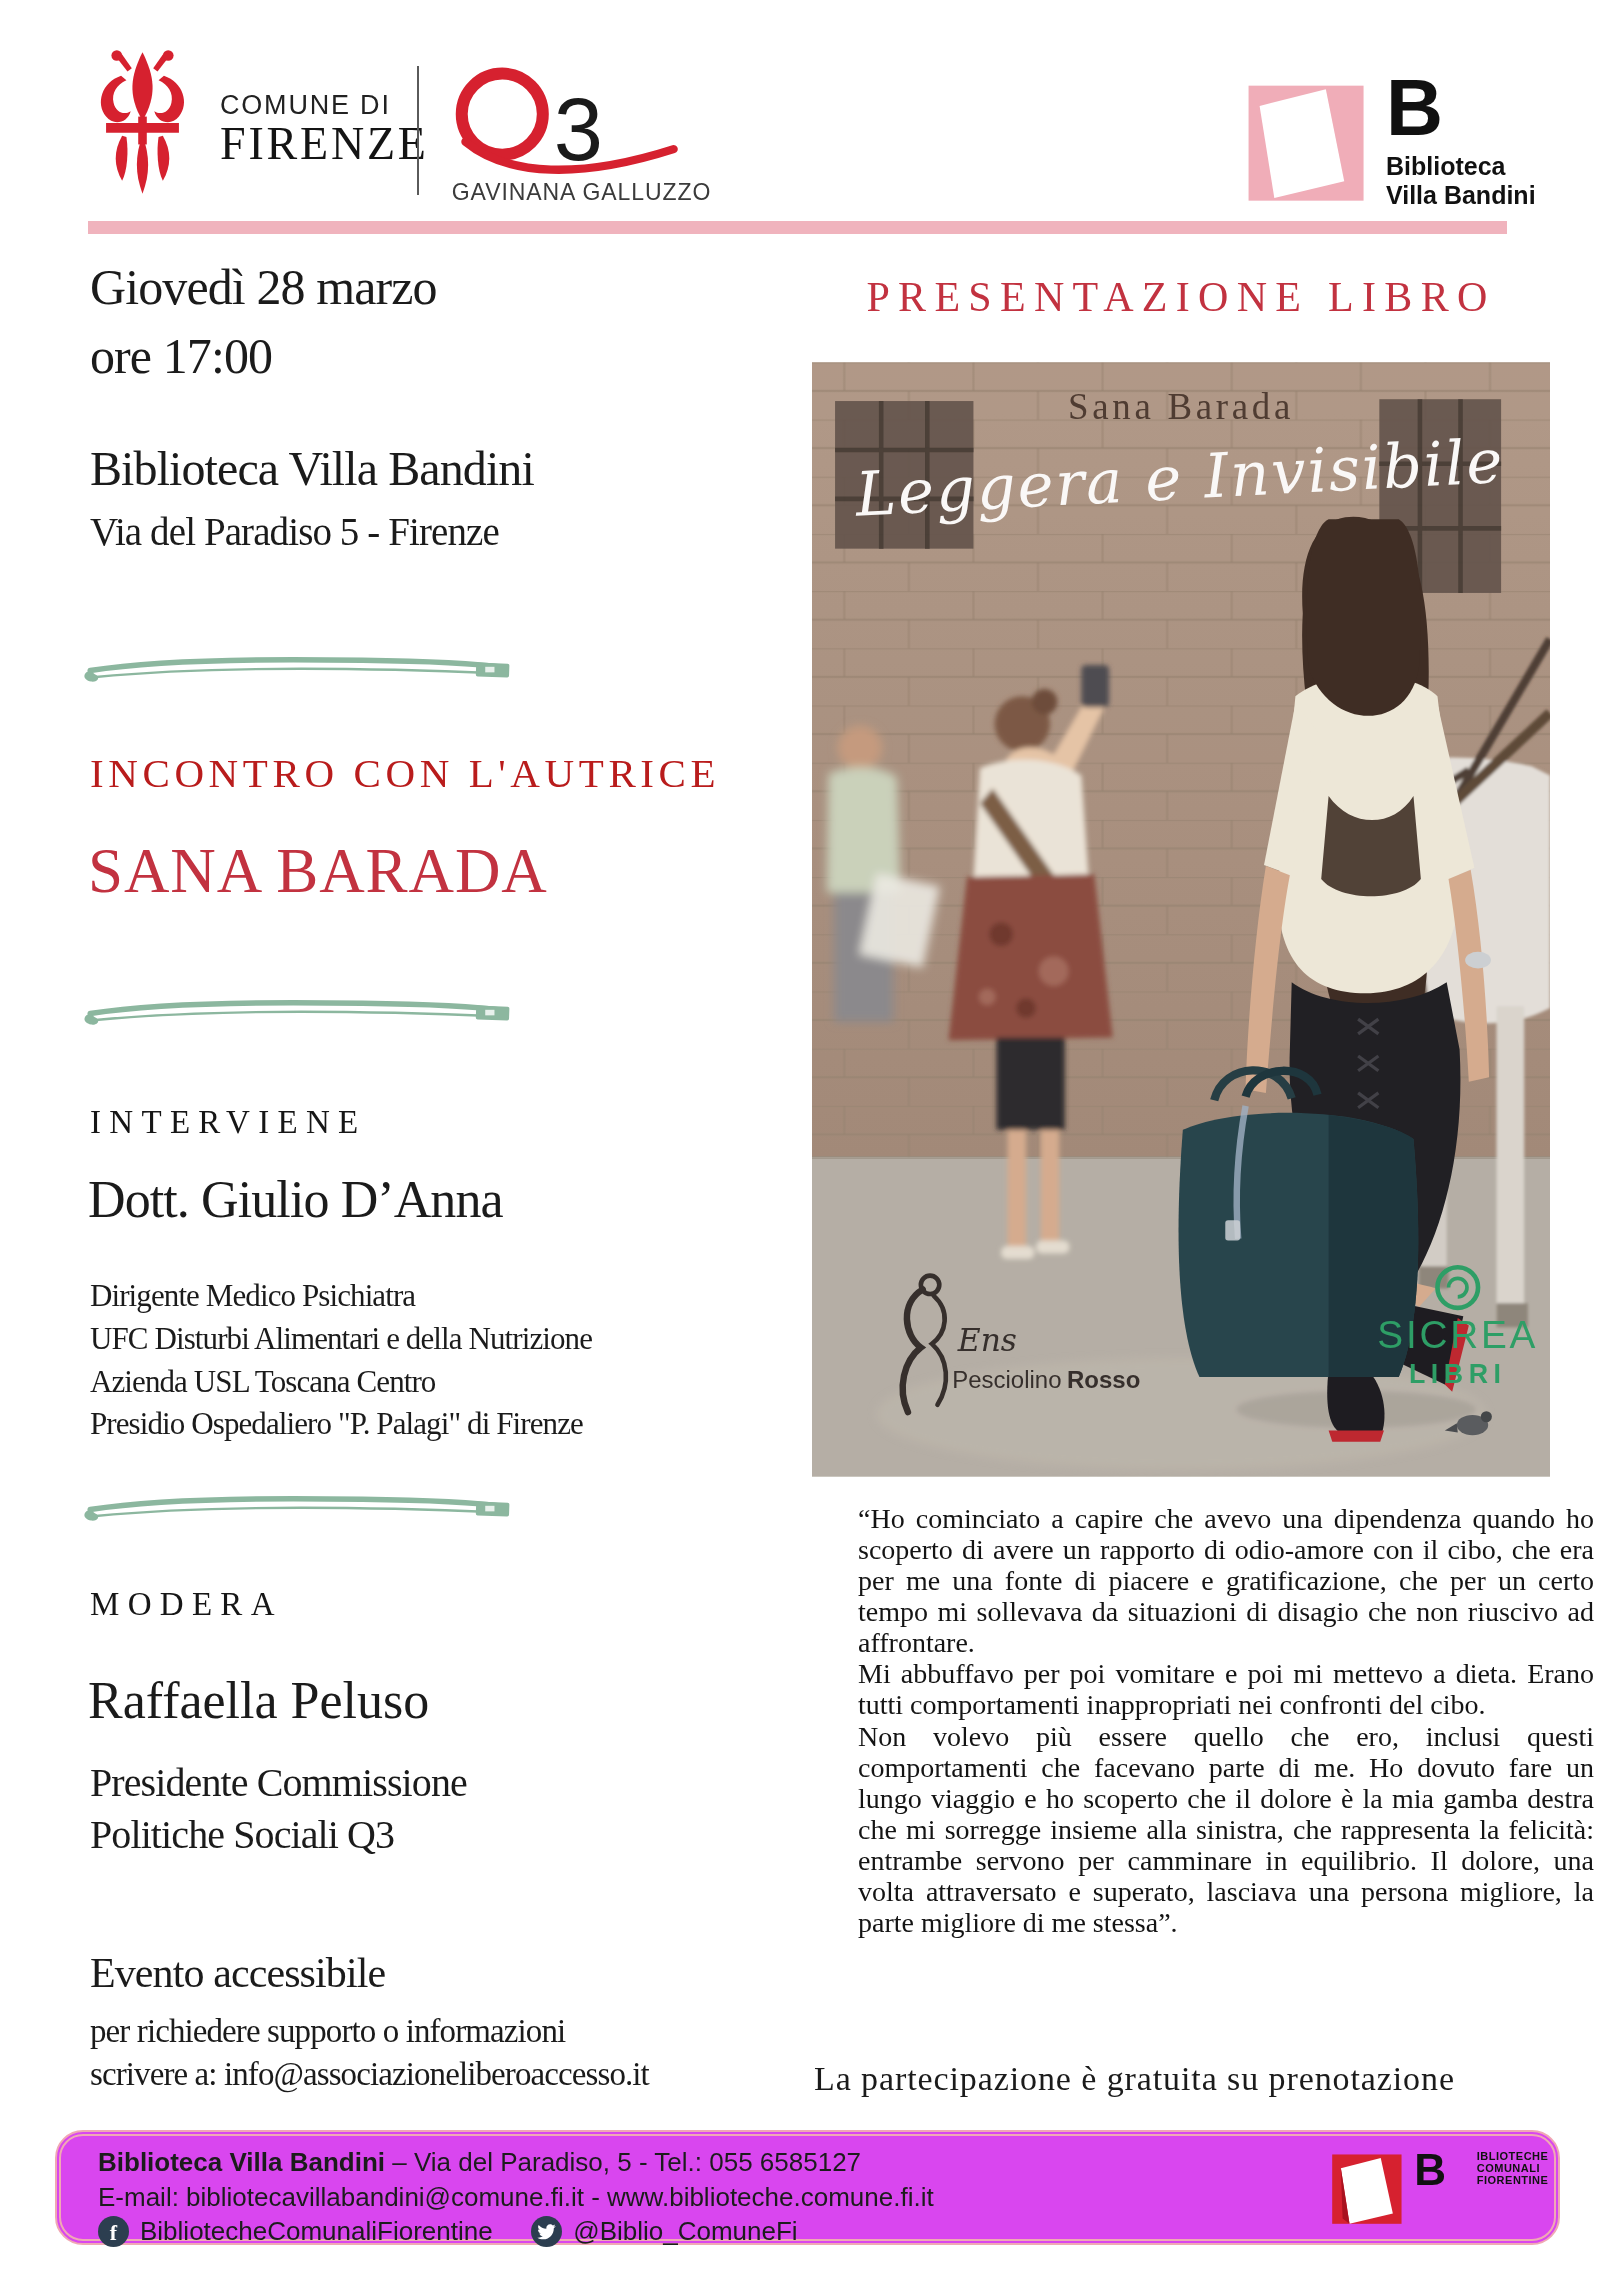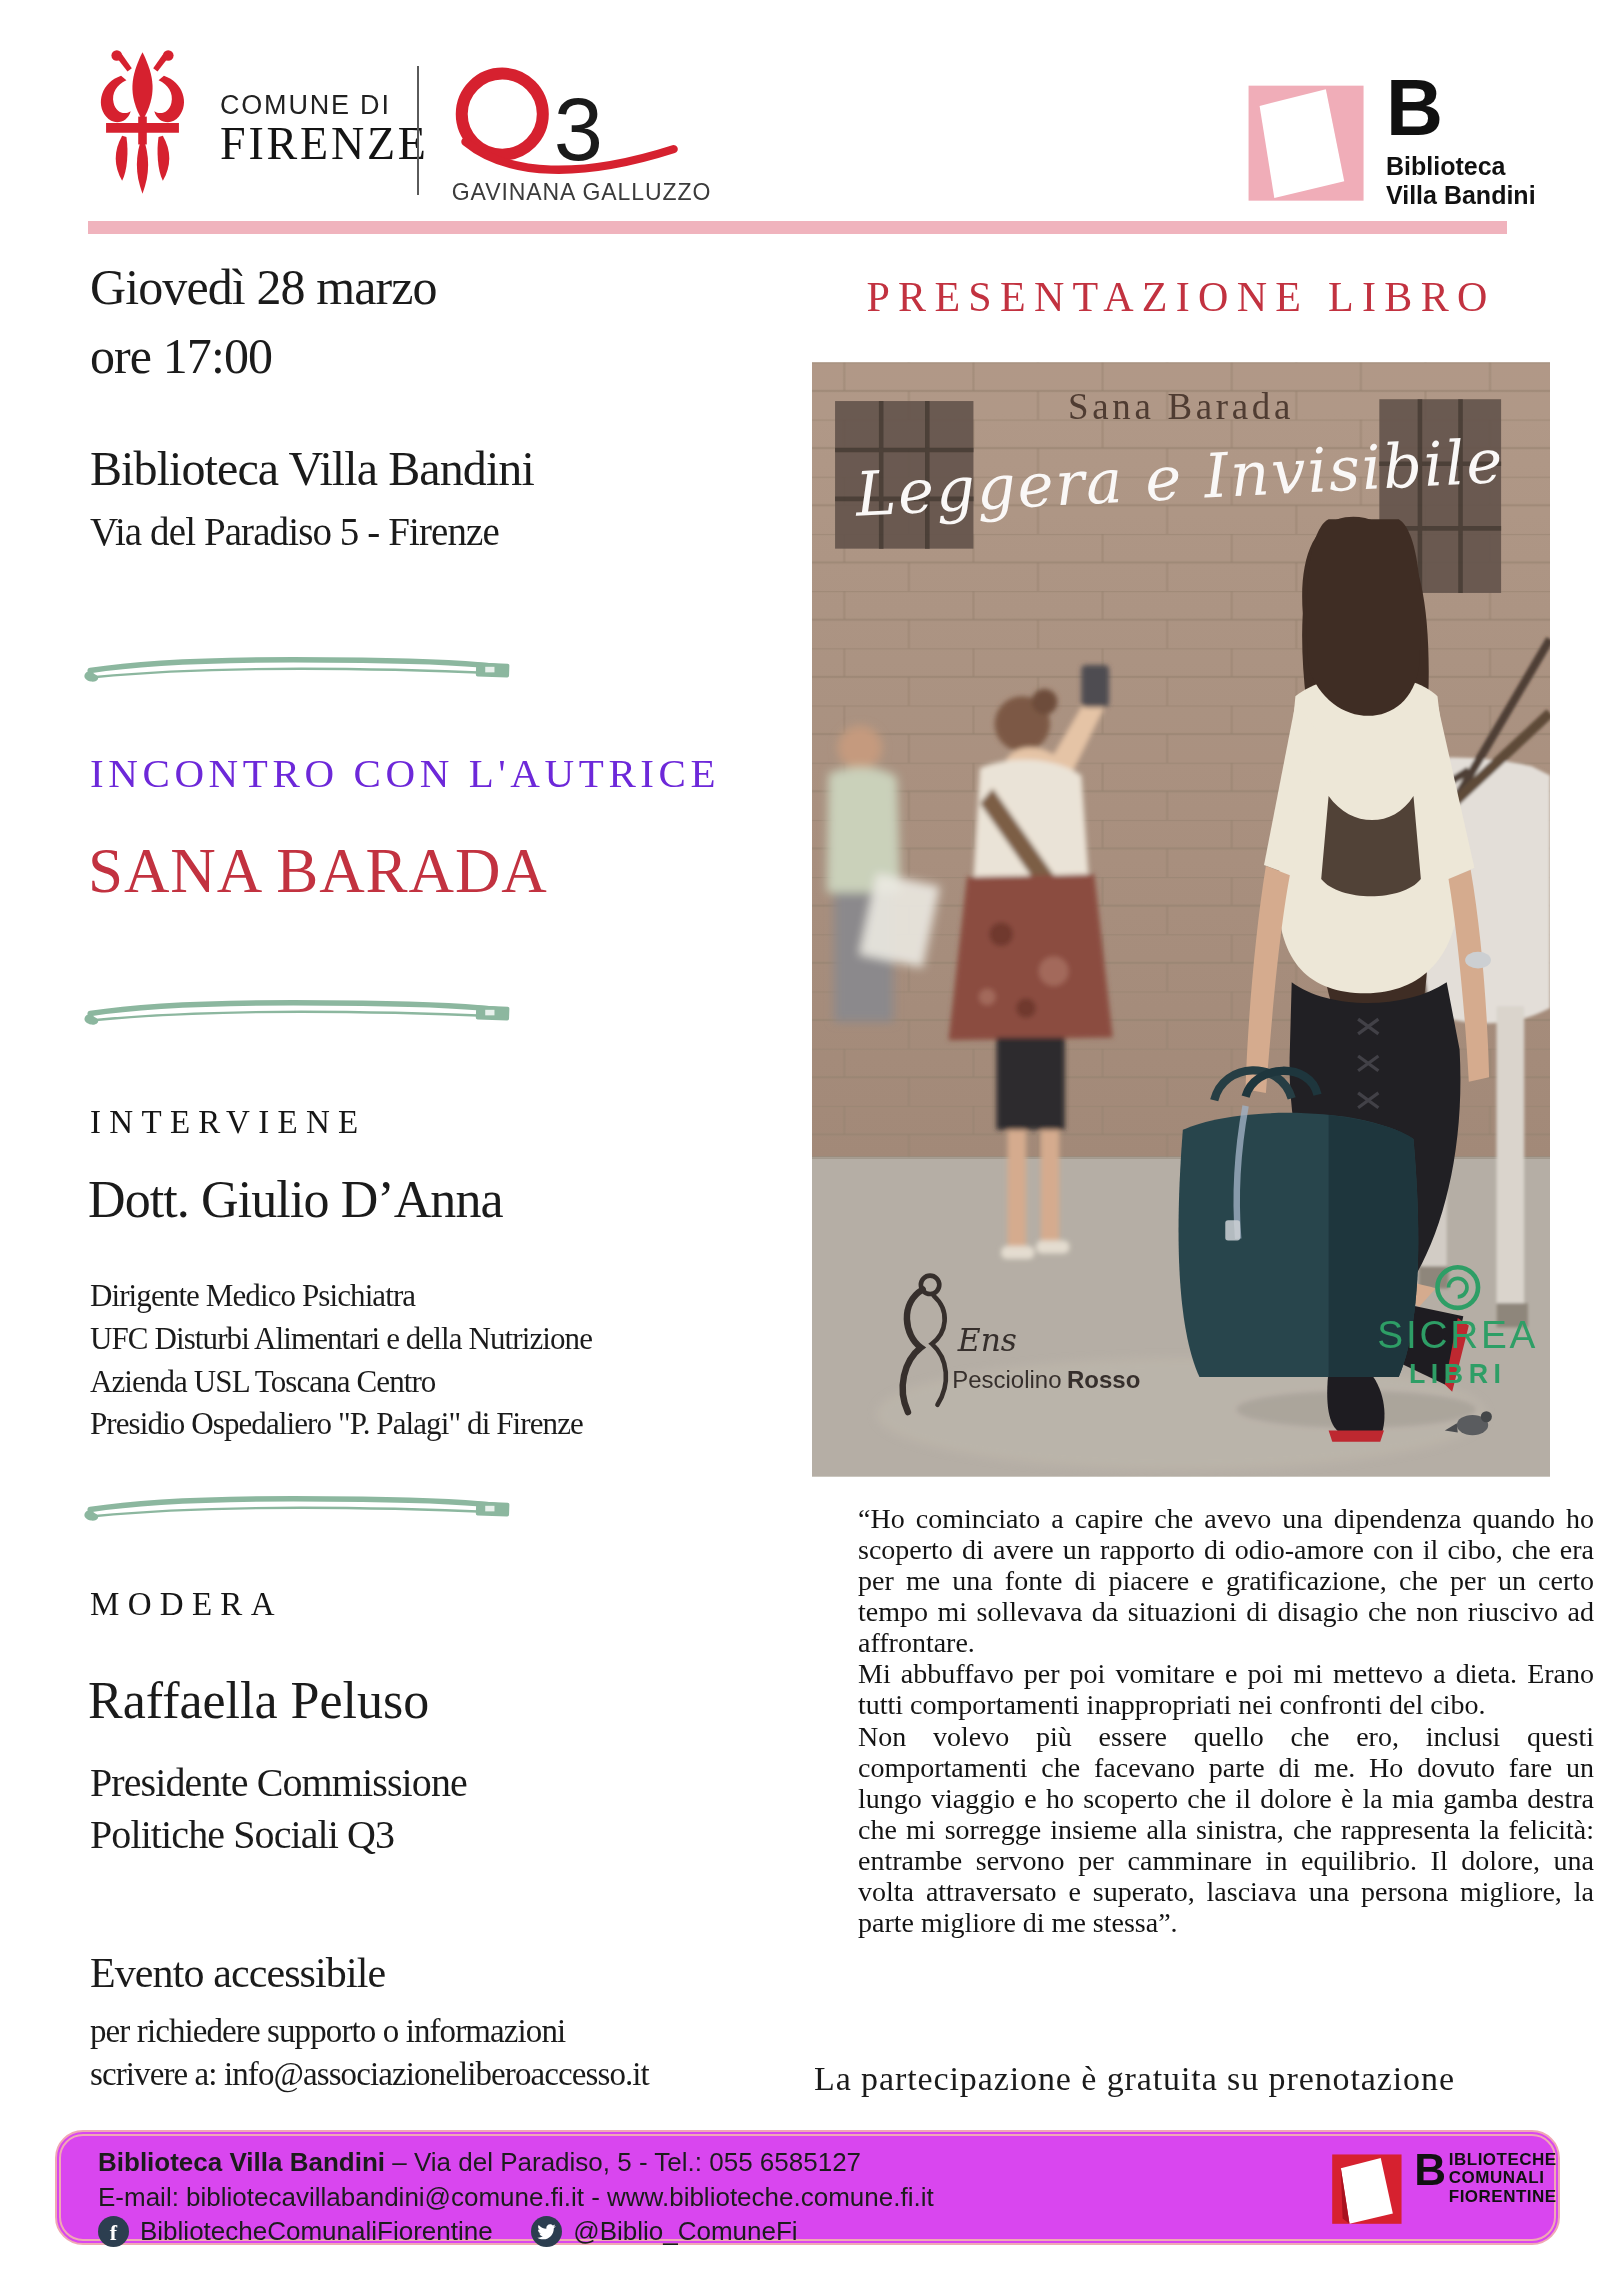--- a/index.html
+++ b/index.html
@@ -13,21 +13,21 @@
   .comune-text-big{font-family:"Liberation Serif",serif;font-size:46px;letter-spacing:2.8px;color:#141414;line-height:1;}
   .hdr-divider{width:1.8px;height:129px;background:#5a5a5a;}
   .bvb-b{font-family:"Liberation Sans",sans-serif;font-weight:bold;font-size:79px;line-height:.9;color:#111;}
   .bvb-name{font-family:"Liberation Sans",sans-serif;font-weight:bold;font-size:25px;line-height:1.15;color:#111;}
   .pink-bar{background:#f0b3bd;}
 
   
   .date-big{font-size:50px;line-height:1.38;}
   .venue{font-size:48px;}
   .address{font-size:39px;}
-  .kicker-red{font-size:41px;letter-spacing:4.6px;color:#6d28d9;}
+  .kicker-red{font-size:41px;letter-spacing:4.6px;color:#b91c1c;}
   .author-big{font-size:63px;letter-spacing:0.9px;color:#c23240;}
   .kicker-black{font-size:33px;letter-spacing:8.3px;color:#161616;}
   .speaker-big{font-size:52px;letter-spacing:-0.9px;}
   .roles{font-size:31px;line-height:1.38;}
   .mod-name{font-size:52px;}
   .mod-role{font-size:40px;line-height:1.3;}
   .evento{font-size:42px;}
   .acc-line{font-size:33px;line-height:1.3;}
 
   
@@ -35,21 +35,21 @@
   .quote{font-size:28px;line-height:1.11;text-align:justify;color:#141414;margin-left:44px;}
   .quote p{margin:0;}
   .participation{font-size:34px;letter-spacing:0.9px;}
 
   
   .footer-box{border:6.5px double #f0a9b4;border-radius:28px;background:#d946ef;}
   .footer-text{font-family:"Liberation Sans",sans-serif;font-size:26px;color:#1c1c1c;line-height:1.32;}
   .social-row{display:flex;align-items:center;gap:11px;font-family:"Liberation Sans",sans-serif;font-size:26px;color:#1c1c1c;}
   .social-icon{width:31px;height:31px;flex:0 0 auto;}
   .bcf-b{font-family:"Liberation Sans",sans-serif;font-weight:bold;font-size:44px;line-height:.85;color:#111;}
-  .bcf-lines{font-family:"Liberation Sans",sans-serif;font-weight:bold;font-size:17px;line-height:1.08;letter-spacing:0.5px;color:#111;}
+  .bcf-lines{font-family:"Liberation Sans",sans-serif;font-weight:bold;font-size:11px;line-height:1.08;letter-spacing:0.5px;color:#111;margin-left:28px;}
 </style>
 </head>
 <body>
 
 <div class="page">
 
   <div class="abs" style="left:88px;top:48px;">
     <svg width="109" height="150" viewBox="0 0 100 140">
       <g fill="#d6212f">
         <path d="M50,4 C61,26 64,44 50,68 C36,44 39,26 50,4 Z"></path>

